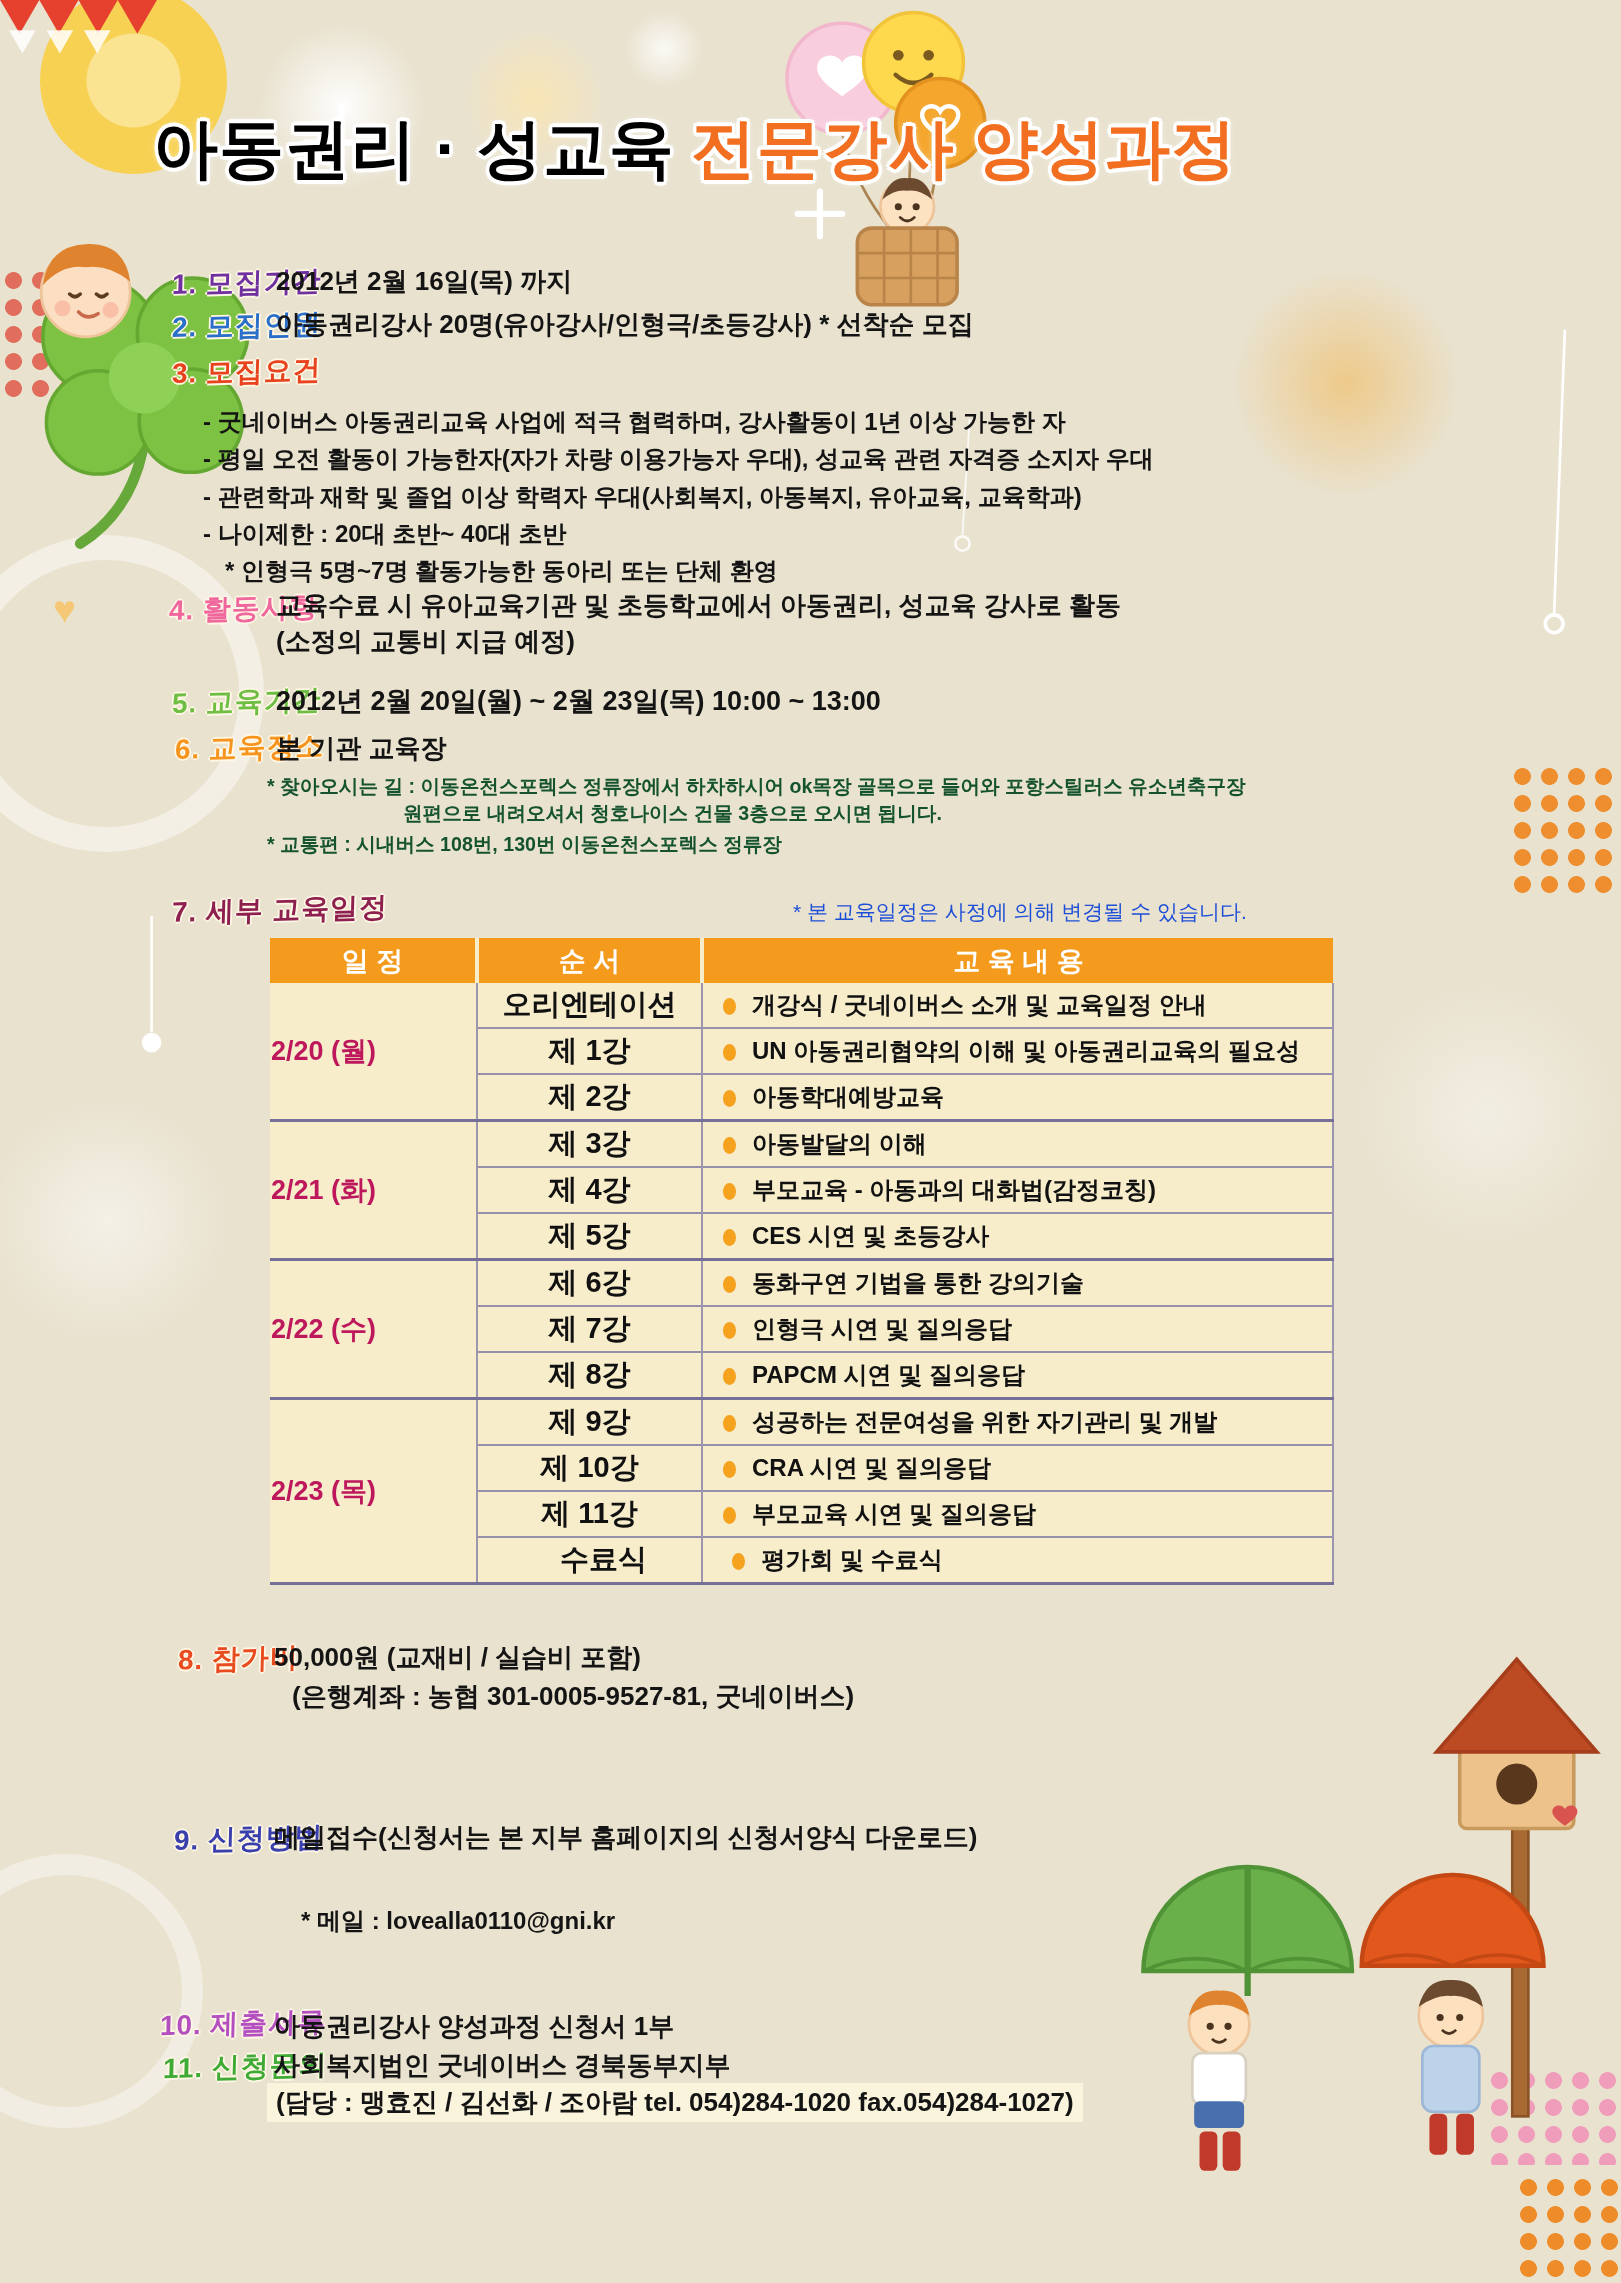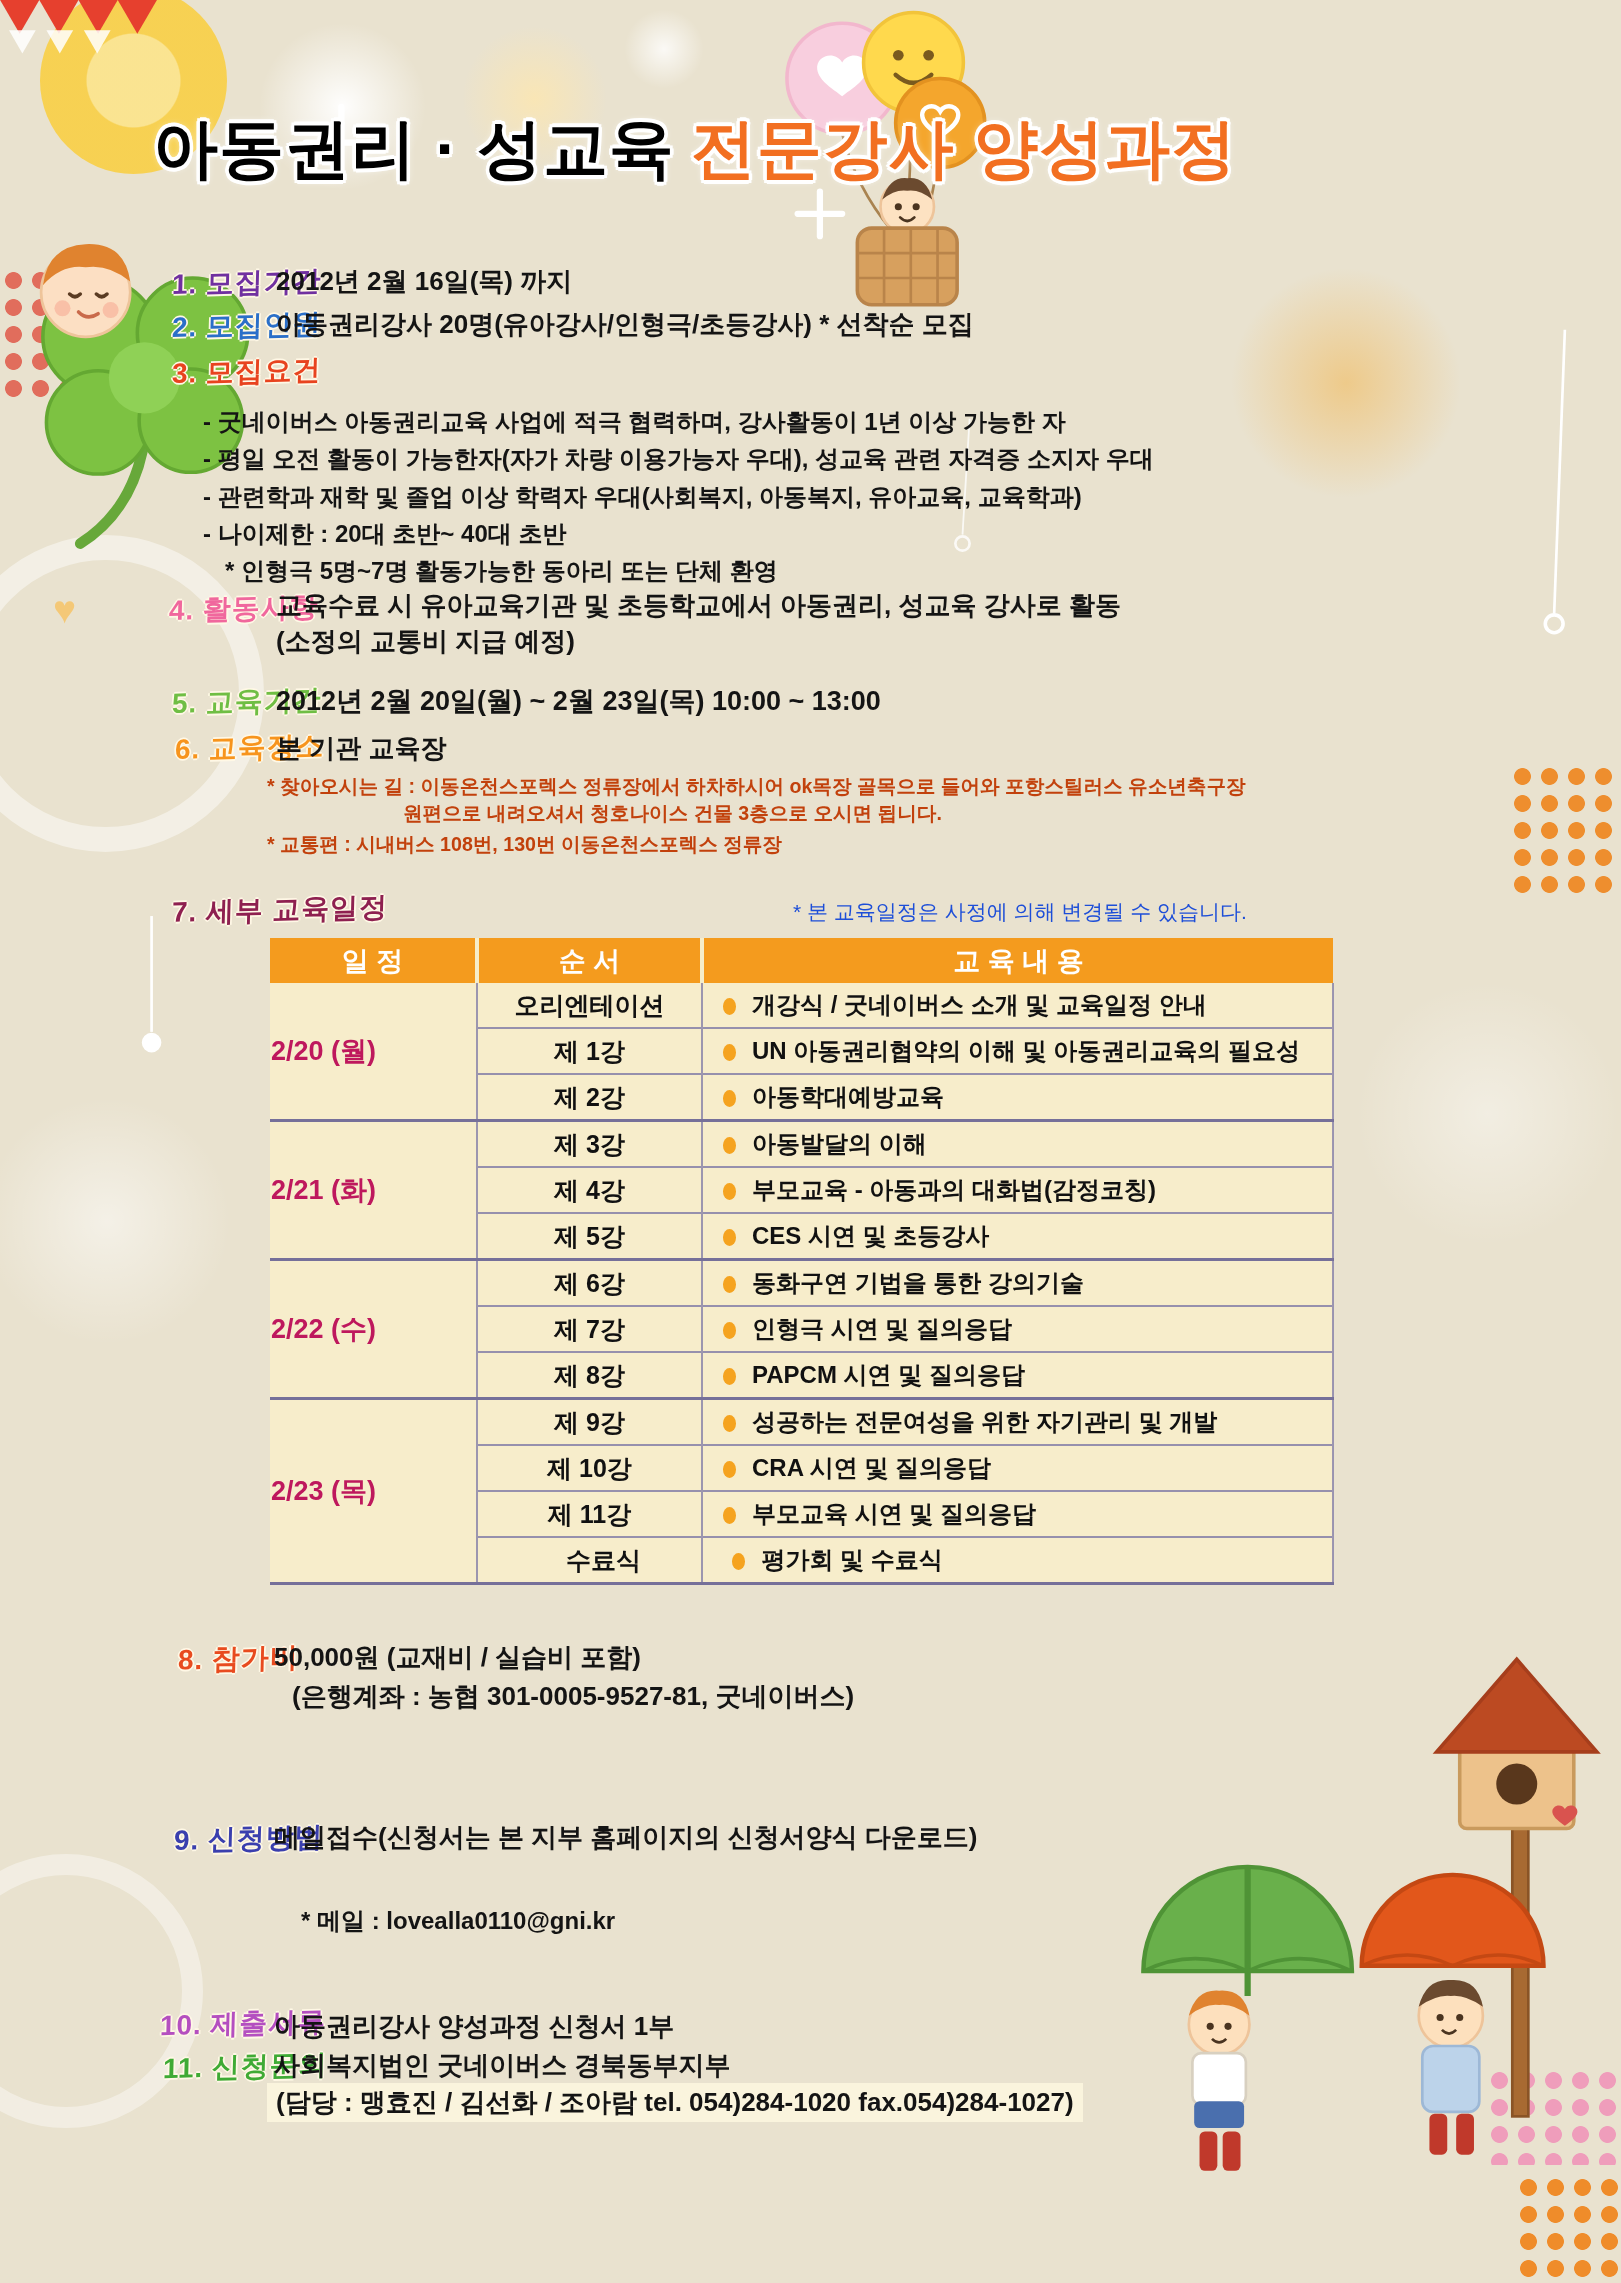--- a/index.html
+++ b/index.html
@@ -26,33 +26,33 @@
   
   .title{font-size:65px;font-weight:800;letter-spacing:0.9px;
     text-shadow:-3.6px 0 #fff,3.6px 0 #fff,0 -3.6px #fff,0 3.6px #fff,-2.7px -2.7px #fff,2.7px 2.7px #fff,-2.7px 2.7px #fff,2.7px -2.7px #fff,0 0 9px #fff;} .t-orange{color:#f26f21;margin-left:16px;}
   
   .hd{font-weight:800;font-size:28px;letter-spacing:0.9px;transform:rotate(-1.5deg) skewX(-3deg);
       text-shadow:-1.8px 0 #fff8e6,1.8px 0 #fff8e6,0 -1.8px #fff8e6,0 1.8px #fff8e6;}
   .c1{color:#7030a0}.c2{color:#2a6fc9}.c3{color:#e8431f}.c4{color:#f0679d}.c5{color:#6fbe44}
   .c6{color:#f7941d}.c7{color:#8e2050}.c8{color:#e84b1f}.c9{color:#3a3fae}.c10{color:#b44fc0}.c11{color:#3faa35}
   
   .tx{font-weight:700;color:#141414;font-size:26px;}
-  .tx-sm{font-weight:700;color:#c2410c;font-size:19.6px;}
+  .tx-sm{font-weight:700;color:#14532d;font-size:19.6px;}
   .req{font-weight:700;color:#141414;font-size:24px;line-height:37px;white-space:nowrap;}
   .note-red{color:#1d4ed8;font-weight:400;font-size:21px;}
   .hl{background:rgba(255,250,225,.75);padding:1.8px 9px;}
   
   table.sched{border-collapse:collapse;table-layout:fixed;width:1062px;}
   table.sched th{background:#f49b1e;color:#fff;font-size:27px;font-weight:800;height:43px;border-left:4.5px solid #f6eecb;}
   table.sched th:first-child{border-left:none;}
   table.sched td{background:rgba(247,238,202,.93);height:42px;border-top:2.7px solid rgba(125,120,165,.8);}
   table.sched tbody tr.first td{border-top:none;}
   table.sched tr.g td{border-top:3.6px solid rgba(103,98,148,.9);}
   table.sched td.date{font-size:27px;font-weight:800;text-align:left;color:#be185d;border-bottom:3.6px solid rgba(103,98,148,.9);}
-  table.sched td.ord{font-size:25px;font-weight:800;text-align:center;color:#111;
+  table.sched td.ord{font-size:29px;font-weight:800;text-align:center;color:#111;
      border-left:2.7px solid rgba(125,120,165,.75);border-right:2.7px solid rgba(125,120,165,.75);}
   table.sched td.cnt{font-size:24px;font-weight:800;color:#111;padding-left:19.6px;border-right:2.7px solid rgba(125,120,165,.75);}
   table.sched tbody tr:last-child td{border-bottom:3.6px solid rgba(103,98,148,.9);padding-left:29px;}
   .dot{display:inline-block;width:13.4px;height:17px;border-radius:50%;background:#f5a31f;margin-right:16px;vertical-align:-1.8px;}
   .heart{position:absolute;font-size:39px;color:#f6a45e;opacity:.75;pointer-events:none;}
 </style>
 </head>
 <body>
 
 <div class="poster">

